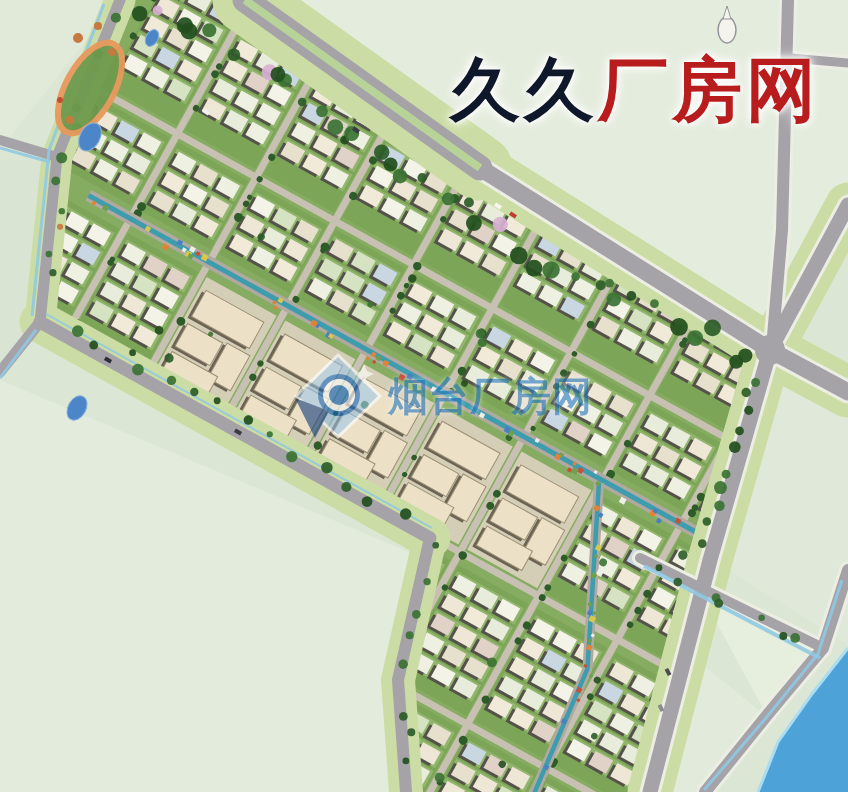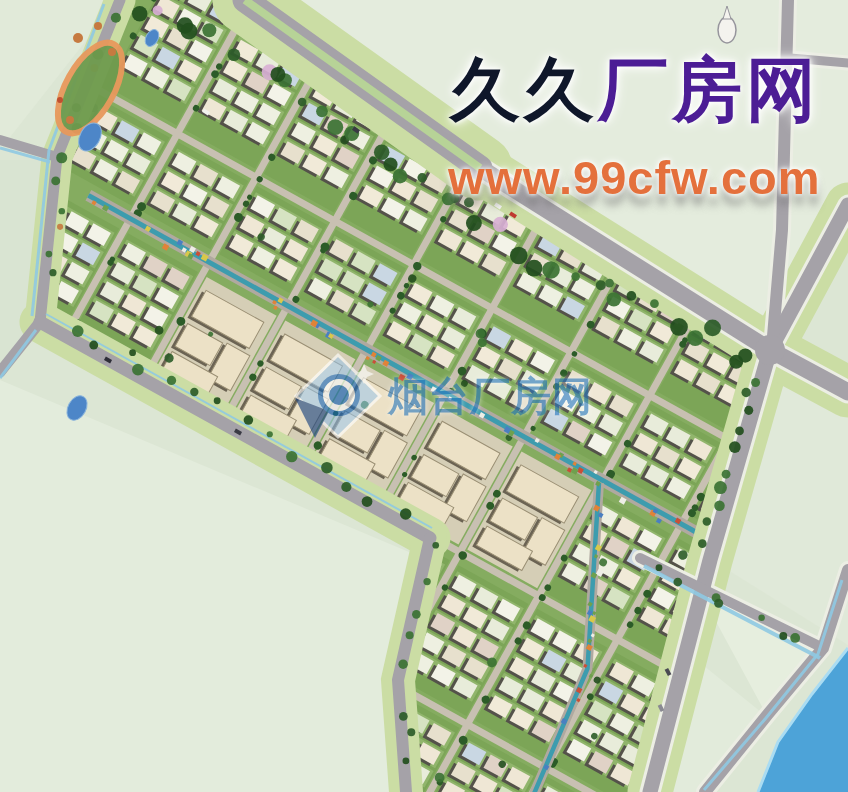--- a/index.html
+++ b/index.html
@@ -1415,24 +1415,23 @@
         <rect x="352.5" y="128" width="7" height="4" fill="#3a3a44" transform="rotate(35 356 130)"></rect>
         <rect x="234.5" y="430" width="7" height="4" fill="#3a3a44" transform="rotate(28 238 432)"></rect>
         <rect x="664.5" y="670" width="7" height="4" fill="#4a4a52" transform="rotate(62 668 672)"></rect>
         <rect x="657.5" y="706" width="7" height="4" fill="#8a8a92" transform="rotate(64 661 708)"></rect>
         <rect x="104.5" y="358" width="7" height="4" fill="#2e2e38" transform="rotate(28 108 360)"></rect>
         <rect x="202.5" y="110" width="7" height="4" fill="#f2f2ee" transform="rotate(33 206 112)"></rect>
       </g>
     </svg>
 
   <div class="wm wm-brand">
-    <span style="color: #0f172a;">久久</span><span style="color: #4c1d95;">厂房网</span>
+    <span style="color: #0f172a;">久久</span><span style="color: #b91c1c;">厂房网</span>
   </div>
 
-  <div class="wm wm-url" style="color: rgb(228, 112, 60);">www.99cfw.com</div>
 
   <div class="wm wm-center">
     <svg width="92" height="92" viewBox="0 0 92 92">
       <polygon points="46,5 88,46 46,87 4,46" stroke="#ffffff" stroke-width="3" fill="rgba(150,198,238,0.85)"></polygon>
       <polygon points="3,48 37,61 23,88" fill="#16407e"></polygon>
       <circle cx="47" cy="45" r="21" fill="#1565b8"></circle>
       <circle cx="47" cy="45" r="13" fill="none" stroke-width="6" stroke="#ffffff"></circle>
       <path d="M72,14 l3,7 7,3 -7,3 -3,7 -3,-7 -7,-3 7,-3 z" fill="#ffffff"></path>
     </svg>
     <span class="txt" style="color: rgb(43, 122, 192);">烟台厂房网</span>

